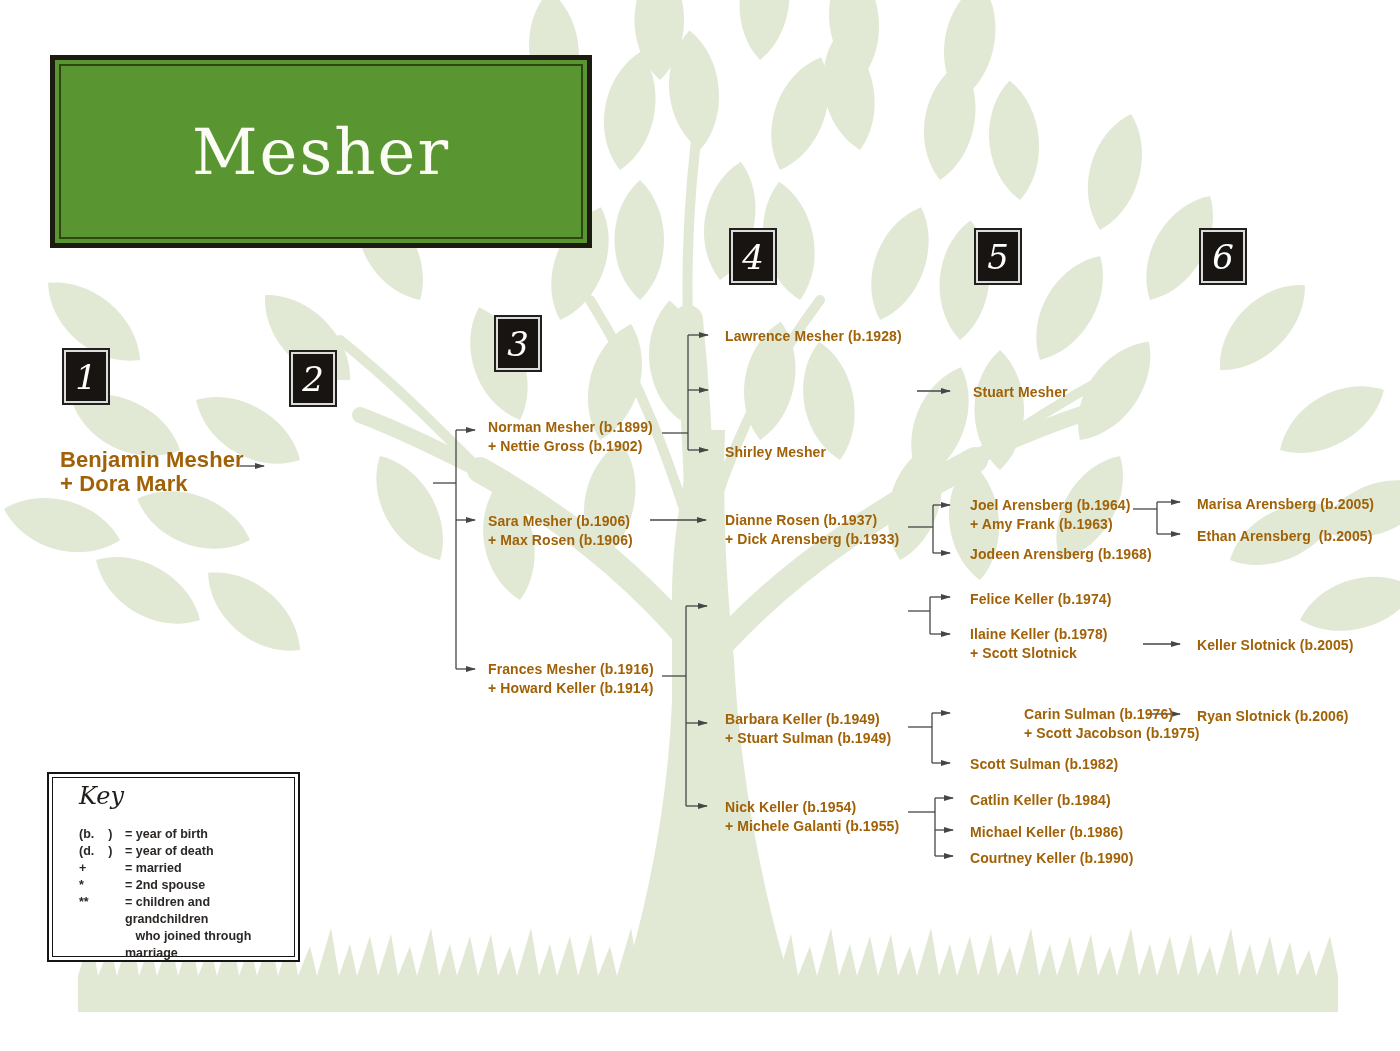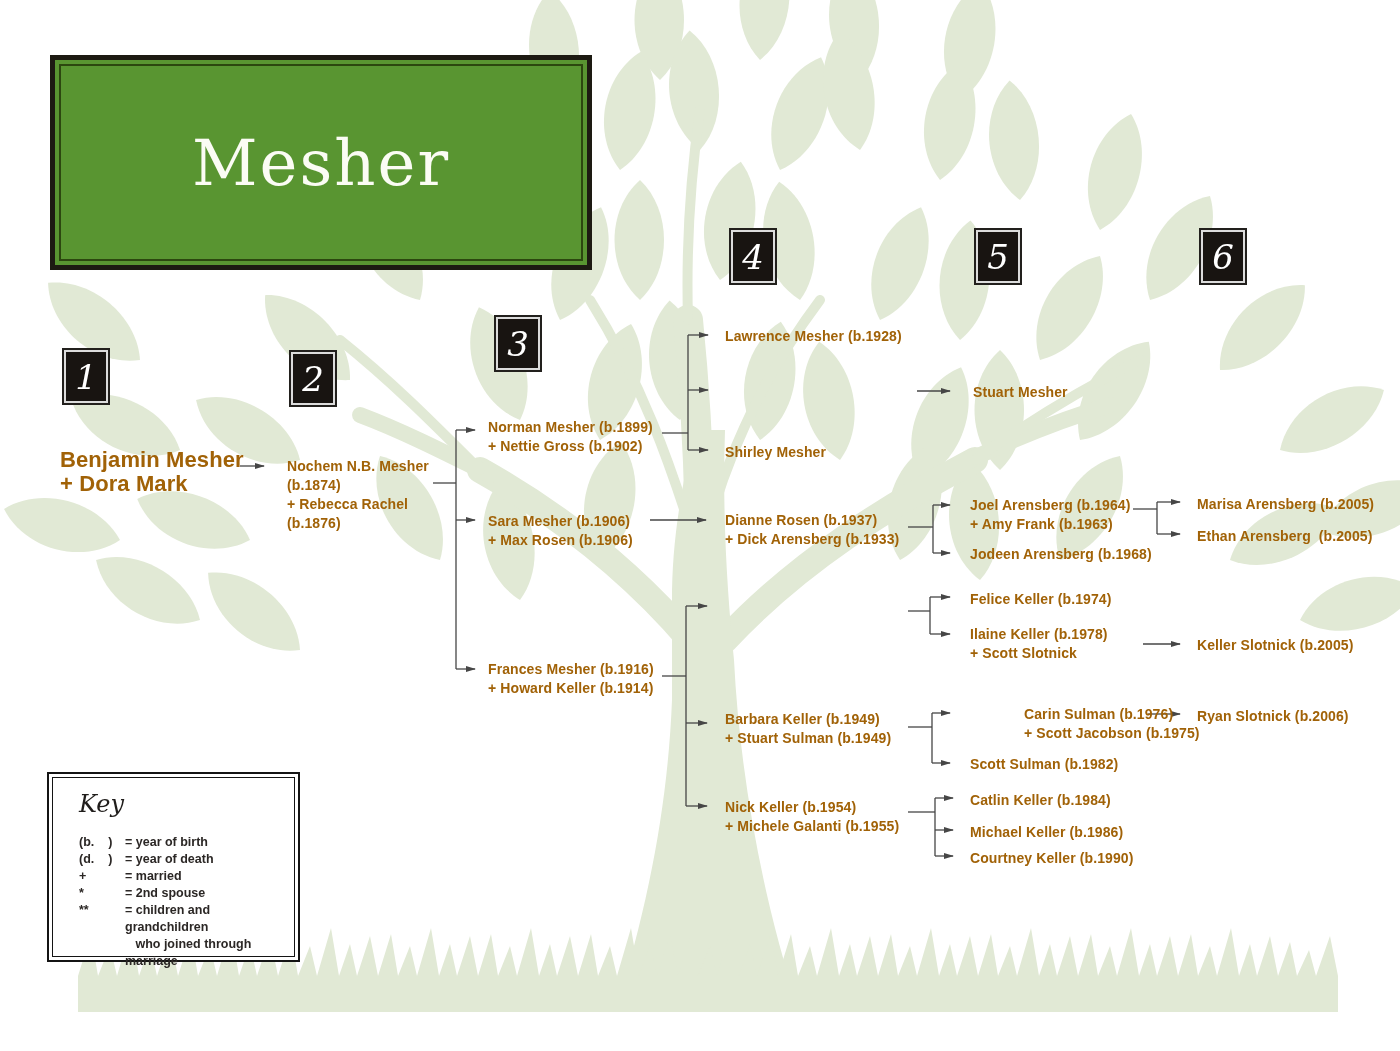--- a/index.html
+++ b/index.html
@@ -2,21 +2,21 @@
 <html><head>
 <meta charset="utf-8">
 <style>
   html,body{margin:0;padding:0;background:#ffffff;}
   .page{position:relative;width:1400px;height:1051px;background:#ffffff;overflow:hidden;
         font-family:"Liberation Sans",sans-serif;color:#2b2725;}
   .bg{position:absolute;left:0;top:0;width:1400px;height:1051px;}
   .lines{position:absolute;left:0;top:0;width:1400px;height:1051px;pointer-events:none;}
 
   
-  .banner{position:absolute;left:50px;top:55px;width:542px;height:215px;
+  .banner{position:absolute;left:50px;top:55px;width:542px;height:193px;
           background:#599531;border:5px solid #1d1a12;box-sizing:border-box;}
   .banner-inner{position:absolute;inset:4px;border:2px solid #2c470f;
           display:flex;align-items:center;justify-content:center;}
   .banner-title{font-family:"DejaVu Serif",serif;font-size:64px;color:#fbfcf4;
           letter-spacing:2px;}
 
   
   .gen{position:absolute;width:48px;height:57px;background:#181411;
        border:2px solid #22201d;box-shadow:inset 0 0 0 2px #dcdcdc;
        box-sizing:border-box;display:flex;align-items:center;justify-content:center;}
@@ -24,21 +24,21 @@
 
   
   .person{position:absolute;font-size:14px;line-height:19px;font-weight:bold;
           white-space:pre-wrap;color:#a16207;letter-spacing:0.1px;}
   .person.xl{font-size:22px;line-height:24px;}
 
   
   .keybox{position:absolute;left:47px;top:772px;width:253px;height:190px;
           border:2px solid #141414;background:#ffffff;box-sizing:border-box;}
   .keybox-inner{position:absolute;inset:3px;border:1px solid #141414;
-          padding:12px 8px 0 26px;box-sizing:border-box;}
+          padding:4px 8px 0 26px;box-sizing:border-box;}
   .key-title{font-family:"DejaVu Serif",serif;font-style:italic;font-size:24px;color:#201d1b;}
   .key-rows{margin-top:16px;font-size:12.5px;line-height:17px;font-weight:bold;}
   .key-row{display:flex;}
   .key-sym{width:46px;white-space:pre-wrap;flex:none;}
   .key-def{white-space:pre-wrap;}
 </style>
 </head>
 <body>
 
 <div class="page">
@@ -202,24 +202,20 @@
       <path d="M932,763 H950" marker-end="url(#arr)"></path>
       <path d="M1148,714 H1180" marker-end="url(#arr)"></path>
       <path d="M935,798 H953" marker-end="url(#arr)"></path>
       <path d="M935,830 H953" marker-end="url(#arr)"></path>
       <path d="M935,856 H953" marker-end="url(#arr)"></path>
     </g>
   </svg>
 
   <div class="person xl" style="left:60px;top:448px">Benjamin Mesher
 + Dora Mark</div>
-  <div class="person" style="left:287px;top:457px">Nochem N.B. Mesher
-(b.1874)
-+ Rebecca Rachel
-(b.1876)</div>
   <div class="person" style="left:488px;top:418px">Norman Mesher (b.1899)
 + Nettie Gross (b.1902)</div>
   <div class="person" style="left:488px;top:512px">Sara Mesher (b.1906)
 + Max Rosen (b.1906)</div>
   <div class="person" style="left:488px;top:660px">Frances Mesher (b.1916)
 + Howard Keller (b.1914)</div>
   <div class="person" style="left:725px;top:327px">Lawrence Mesher (b.1928)</div>
   <div class="person" style="left:725px;top:443px">Shirley Mesher</div>
   <div class="person" style="left:973px;top:383px">Stuart Mesher</div>
   <div class="person" style="left:725px;top:511px">Dianne Rosen (b.1937)

